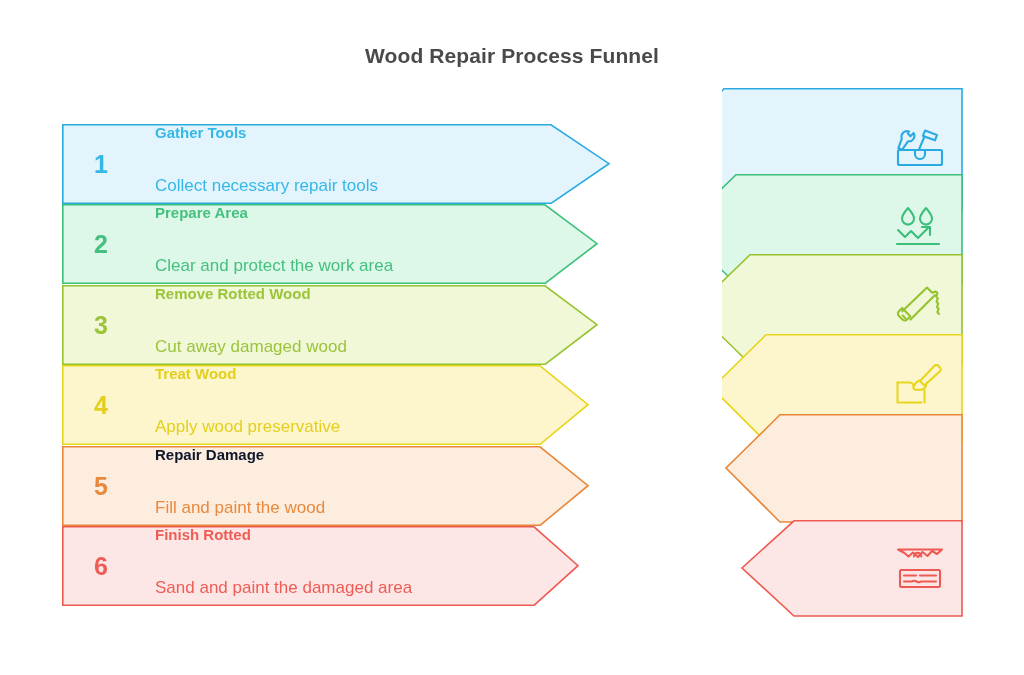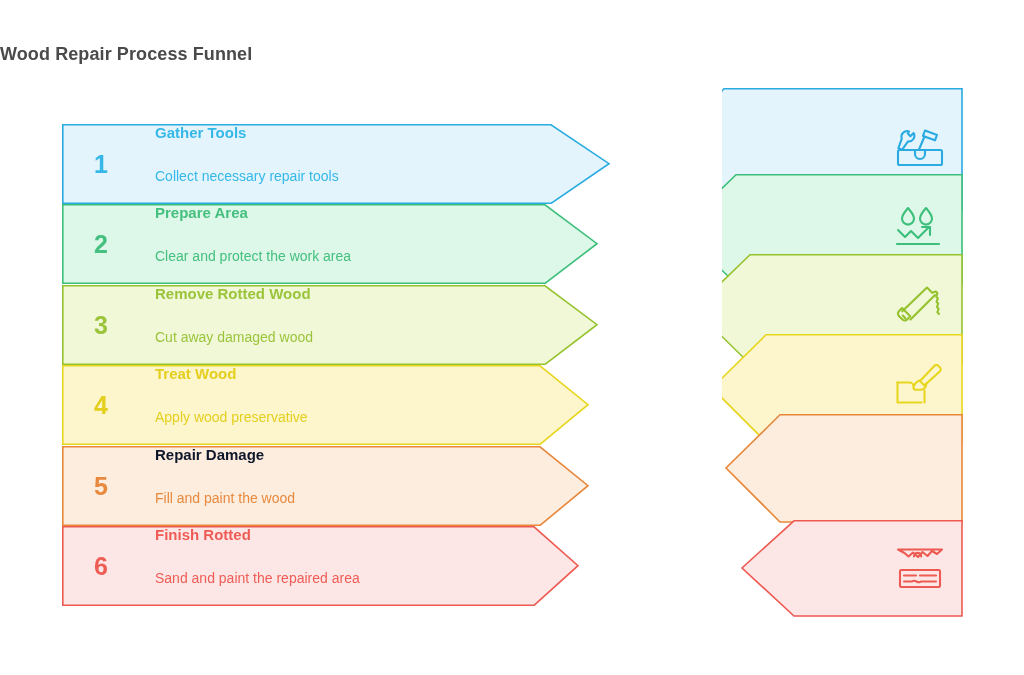--- a/index.html
+++ b/index.html
@@ -7,22 +7,22 @@
     width: 1024px; height: 675px;
     background: #ffffff;
     font-family: "Liberation Sans", "DejaVu Sans", sans-serif;
     overflow: hidden;
   }
   #stage { position: relative; width: 1024px; height: 675px; }
 
   #page-title {
     position: absolute;
     left: 0; top: 44px; width: 1024px;
-    text-align: left;
-    font-size: 18px;
+    text-align: center;
+    font-size: 21px;
     font-weight: bold;
     color: #4a4a4a;
     letter-spacing: .1px;
   }
 
   
   #steps-list { position: absolute; left: 62px; top: 124px; width: 600px; height: 482px; }
   .step-row { position: absolute; left: 0; width: 600px; height: 80px; }
   .step-shape { position: absolute; inset: 0; }
   .step-text { position: absolute; left: 0; top: 0; height: 80px; width: 520px; }
@@ -31,22 +31,22 @@
     transform: translateY(-50%);
     font-size: 25px; font-weight: bold;
     line-height: 1;
   }
   .step-title {
     position: absolute; left: 93px; top: 0;
     font-size: 15px; font-weight: bold;
     white-space: nowrap;
   }
   .step-desc {
-    position: absolute; left: 93px; top: 44px;
-    font-size: 14px; font-weight: normal;
+    position: absolute; left: 93px; top: 52px;
+    font-size: 17px; font-weight: normal;
     white-space: nowrap;
   }
 
   
   #funnel { position: absolute; left: 722px; top: 88px; width: 246px; height: 520px; }
   .funnel-band { position: absolute; left: 0; width: 246px; }
   .funnel-band svg { display: block; }
   .funnel-icon { position: absolute; }
 </style>
 </head>
@@ -107,21 +107,21 @@
           <div class="step-desc" style="color: rgb(232, 137, 61);">Fill and paint the wood</div>
         </div>
       </div>
       <div class="step-row" style="top: 402px;">
         <div class="step-shape"><svg width="600" height="80" viewBox="0 0 600 80">
             <polygon points="0.8,0.8 472,0.8 516,39.7 472,79.4 0.8,79.4" fill="#fde7e6" stroke="#ed5a52" stroke-width="1.6"></polygon>
           </svg></div>
         <div class="step-text">
           <div class="step-num" style="color: rgb(238, 93, 85);">6</div>
           <div class="step-title" style="color: rgb(238, 93, 85);">Finish Rotted</div>
-          <div class="step-desc" style="color: rgb(238, 93, 85);">Sand and paint the repaired area</div>
+          <div class="step-desc" style="color: rgb(238, 93, 85);">Sand and paint the damaged area</div>
         </div>
       </div>
     </div>
 
   <div id="funnel">
       <div class="funnel-band" style="top: 0px;">
         <svg width="246" height="124" viewBox="0 0 246 124">
           <polygon points="2,0.8 240,0.8 240,122 2,122 -56,61" fill="#e3f4fd" stroke="#29abe2" stroke-width="1.6"></polygon>
         </svg>
         <div class="funnel-icon" style="left: 172px; top: 37px;">

